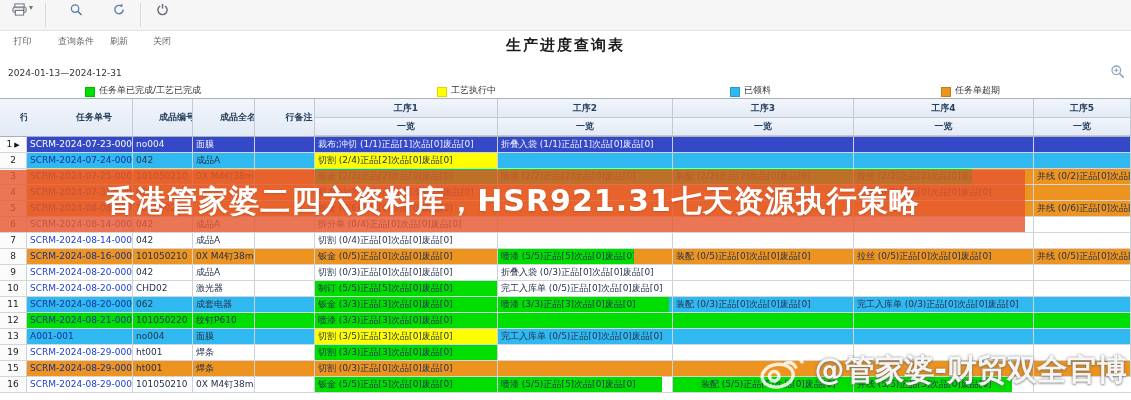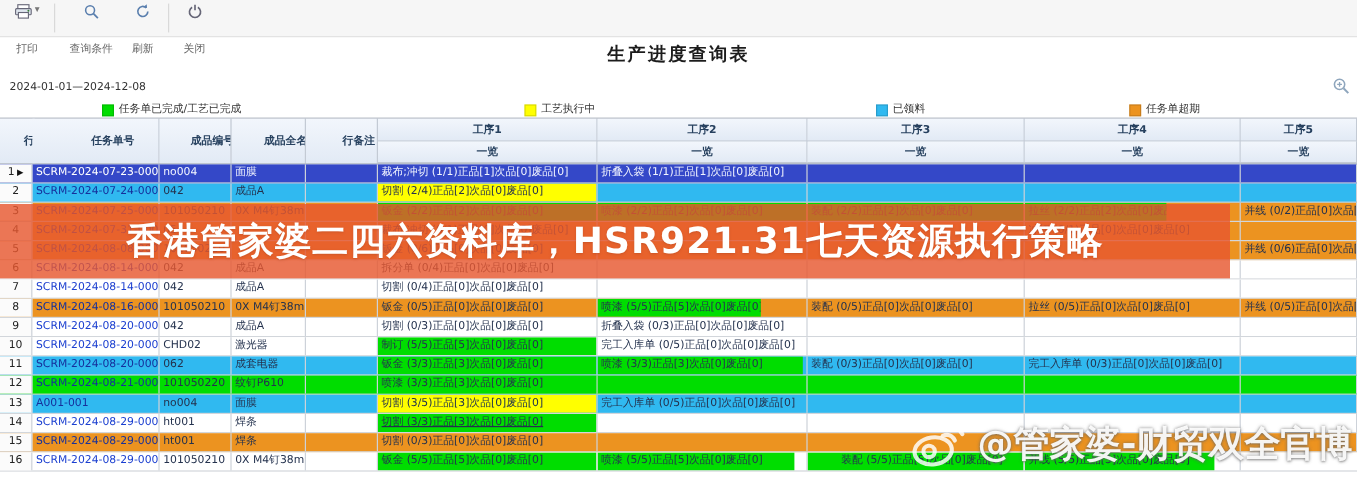--- a/index.html
+++ b/index.html
@@ -116,21 +116,21 @@
         <svg width="13" height="13" viewBox="0 0 14 14">
             <path d="M4.4 3.2 a5 5 0 1 0 5.2 0" fill="none" stroke="#667" stroke-width="1.5"></path>
             <line x1="7" y1="1" x2="7" y2="6" stroke="#667" stroke-width="1.5"></line>
           </svg>
       </span>
       <span class="tlabel">关闭</span>
     </div>
   </div>
 
   <div class="report-title">生产进度查询表</div>
-  <div class="date-range">2024-01-01—2024-12-08</div>
+  <div class="date-range">2024-01-13—2024-12-31</div>
   <div class="zoom-btn">
     <svg width="15" height="15" viewBox="0 0 15 15">
         <circle cx="6.3" cy="6.3" r="4.3" fill="none" stroke="#8fa6bd" stroke-width="1.3"></circle>
         <line x1="9.6" y1="9.6" x2="13.6" y2="13.6" stroke="#8fa6bd" stroke-width="1.7"></line>
         <line x1="4.3" y1="6.3" x2="8.3" y2="6.3" stroke="#8fa6bd" stroke-width="1.1"></line>
         <line x1="6.3" y1="4.3" x2="6.3" y2="8.3" stroke="#8fa6bd" stroke-width="1.1"></line>
       </svg>
   </div>
 
   <div class="legend">
@@ -343,27 +343,27 @@
           <div class="cell c-note"></div>
           <div class="cell c-proc">
             <div class="blk blk-yellow" style="width: 100%;">切割 (3/5)正品[3]次品[0]废品[0]</div>
           </div>
           <div class="cell c-proc"><span class="ptxt">完工入库单 (0/5)正品[0]次品[0]废品[0]</span></div>
           <div class="cell c-proc"></div>
           <div class="cell c-proc"></div>
           <div class="cell c-proc"></div>
         </div>
         <div class="trow row-white">
-          <div class="cell c-no">14</div>
+          <div class="cell c-no">19</div>
           <div class="cell c-task">SCRM-2024-08-29-00020</div>
           <div class="cell c-code">ht001</div>
           <div class="cell c-name">焊条</div>
           <div class="cell c-note"></div>
           <div class="cell c-proc">
-            <div class="blk blk-green" style="width: 100%; text-decoration: underline;">切割 (3/3)正品[3]次品[0]废品[0]</div>
+            <div class="blk blk-green" style="width: 100%;">切割 (3/3)正品[3]次品[0]废品[0]</div>
           </div>
           <div class="cell c-proc"></div>
           <div class="cell c-proc"></div>
           <div class="cell c-proc"></div>
           <div class="cell c-proc"></div>
         </div>
         <div class="trow row-orange">
           <div class="cell c-no">15</div>
           <div class="cell c-task">SCRM-2024-08-29-00021</div>
           <div class="cell c-code">ht001</div>

